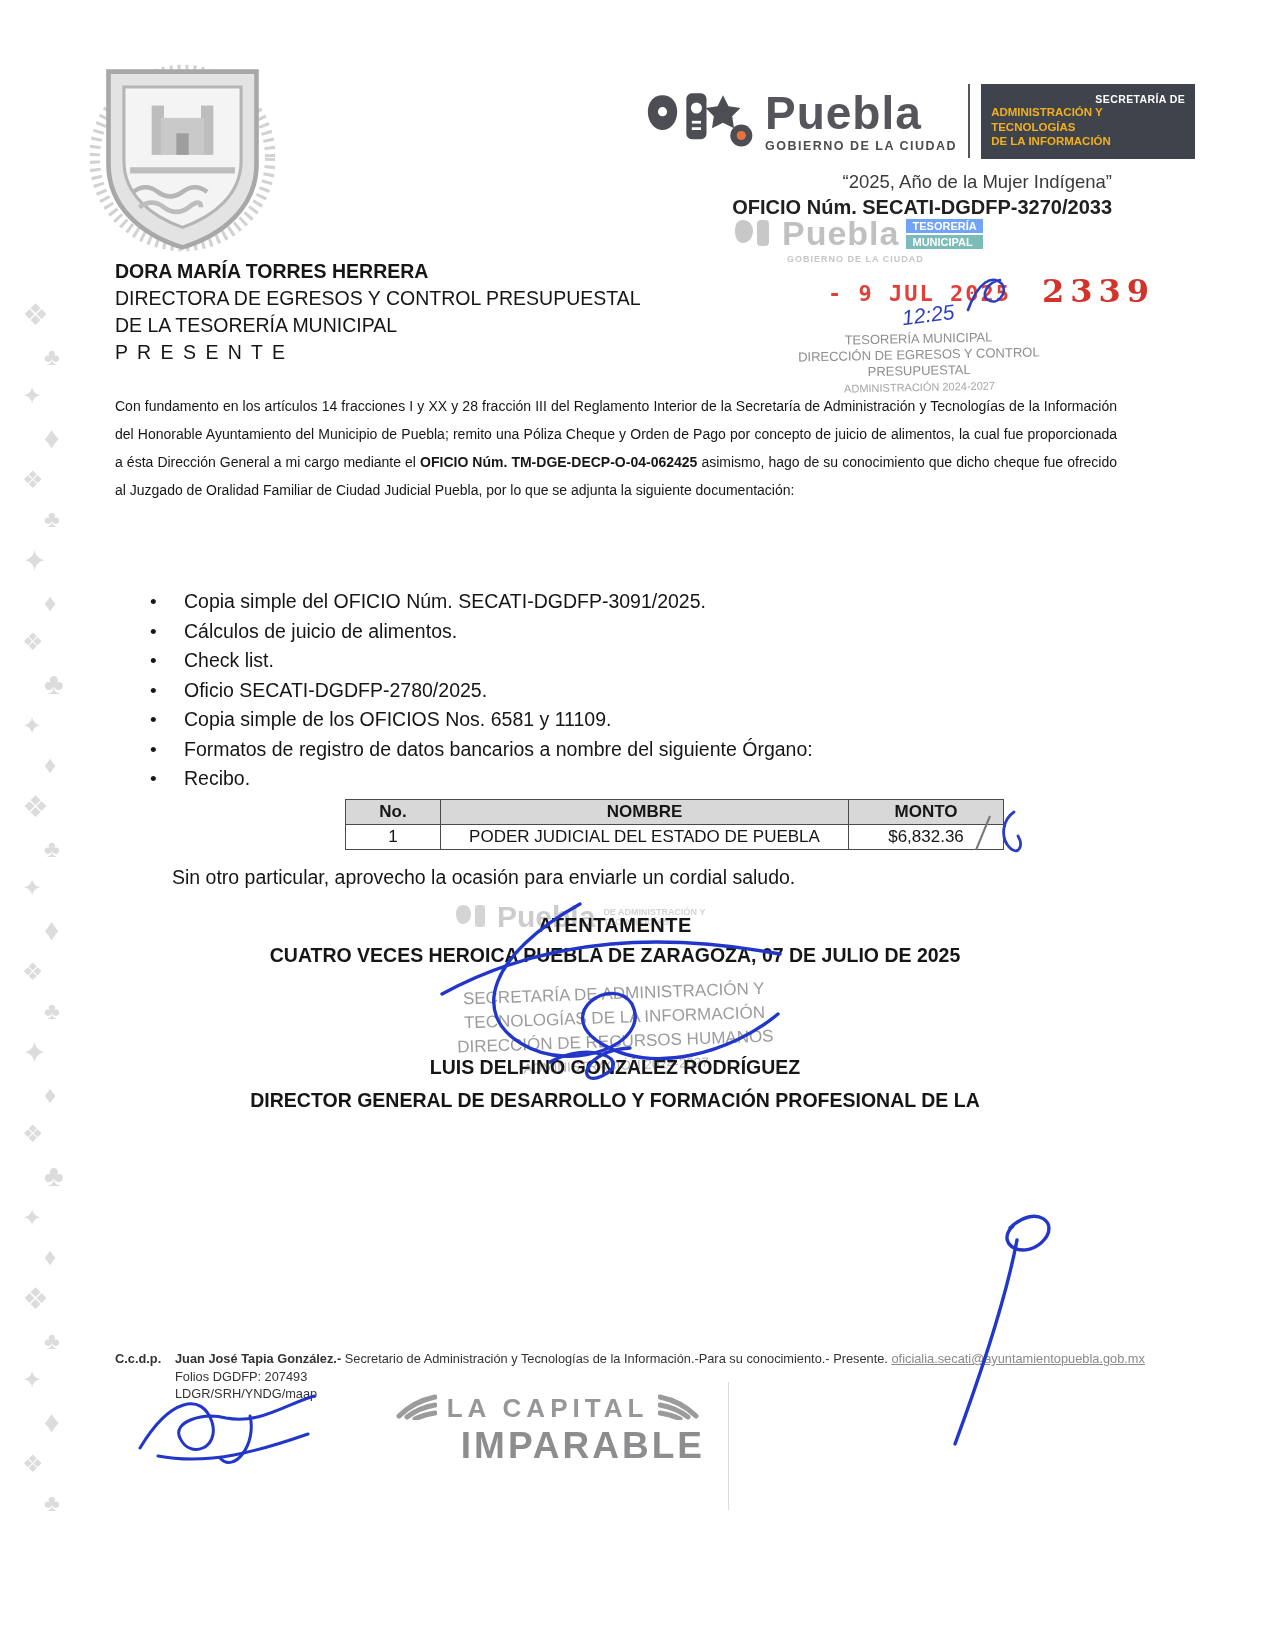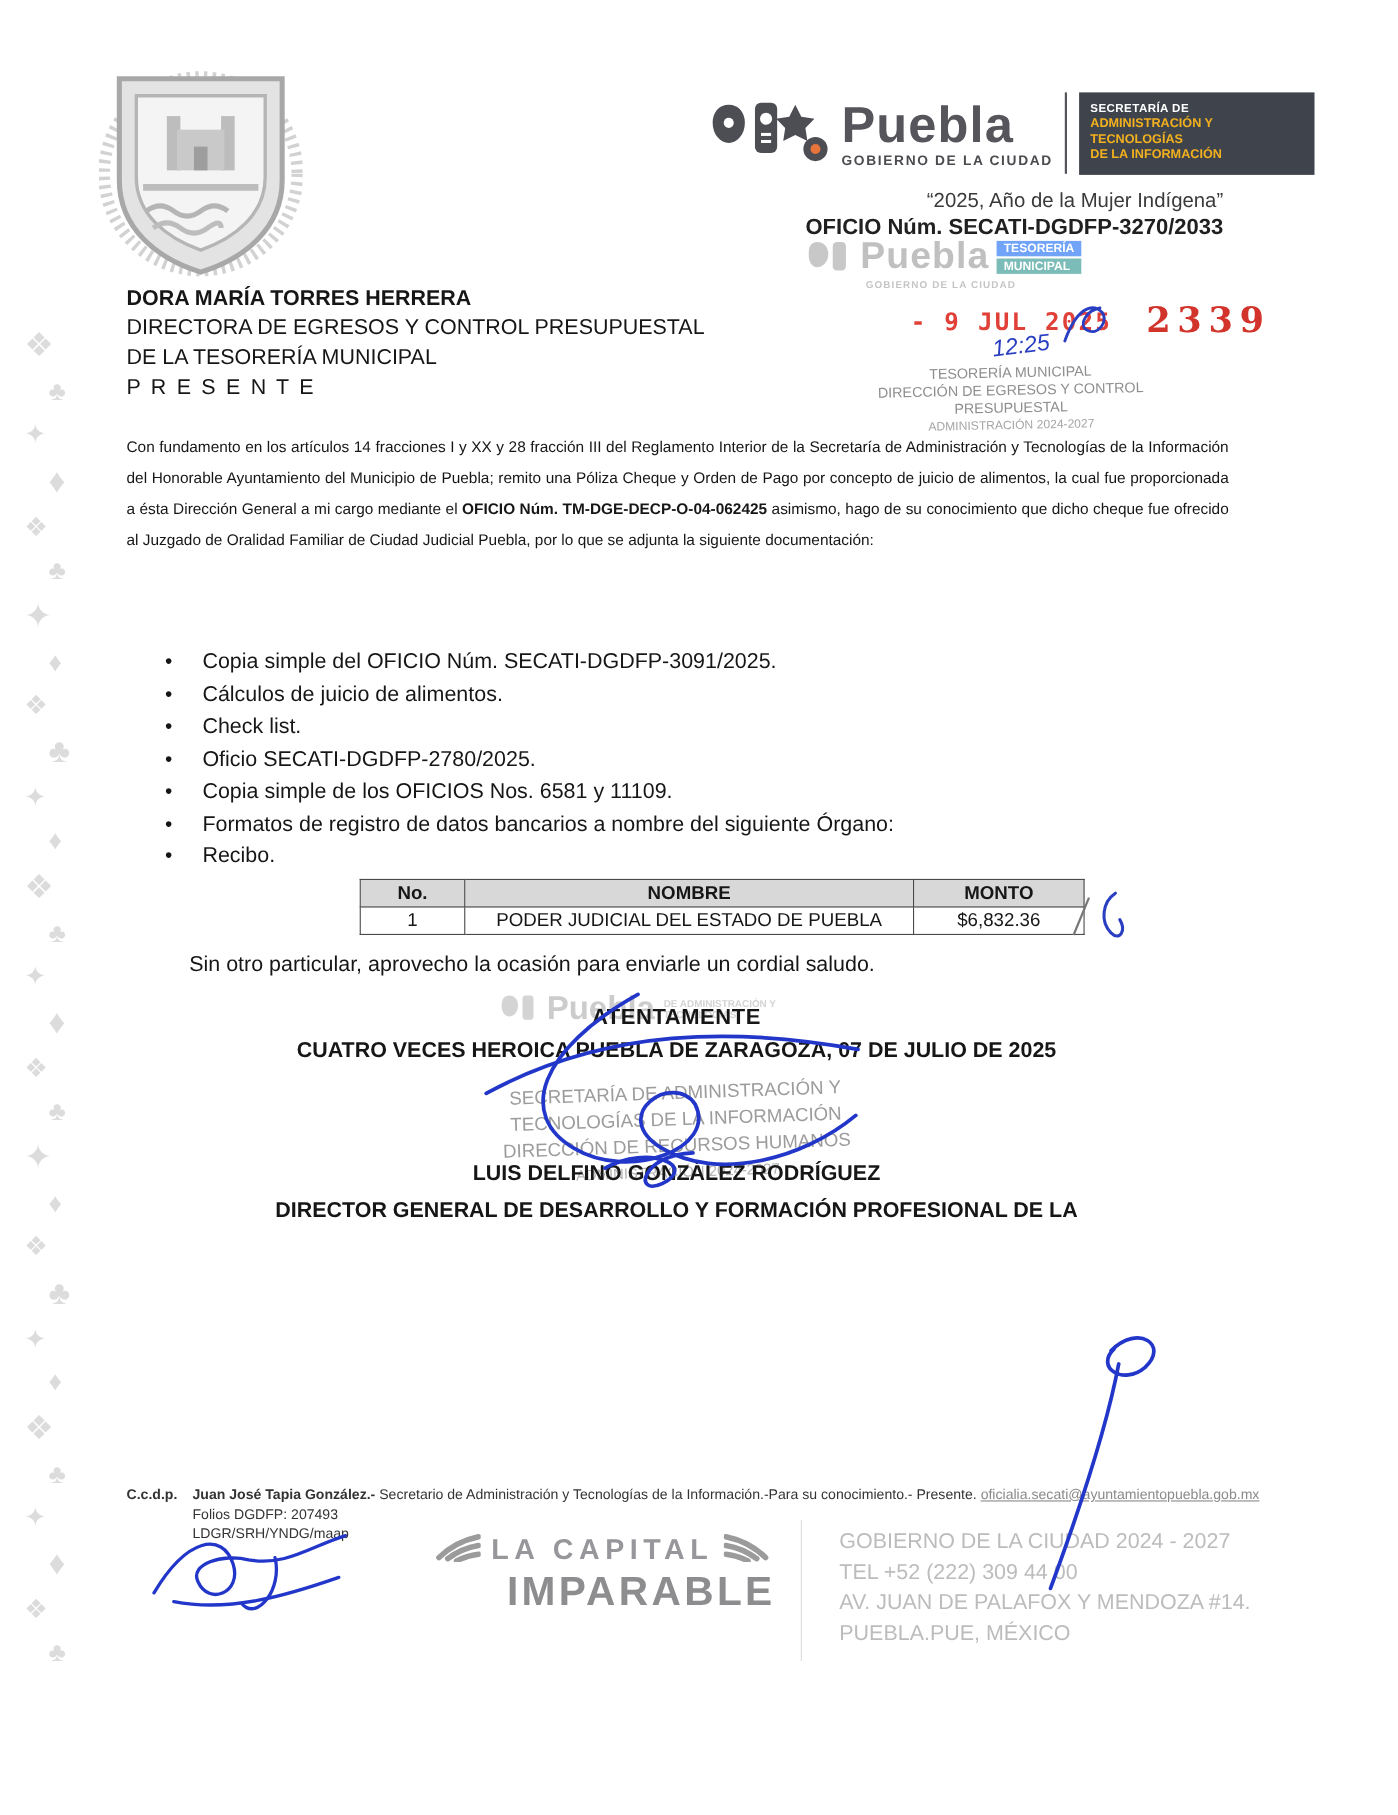--- a/index.html
+++ b/index.html
@@ -14,21 +14,21 @@
   .left-pattern { left:20px; top:300px; width:80px; height:1330px;
     display:flex; flex-direction:column; gap:15px; color:#d6d6d6; opacity:.85; }
 
   
   .brand-row { left:645px; top:84px; display:flex; align-items:center; }
   .brand-text { display:flex; flex-direction:column; margin-left:8px; }
   .brand-name { font-size:46px; font-weight:bold; color:#55555b; line-height:46px; letter-spacing:1px; }
   .brand-gob { font-size:12.5px; font-weight:bold; color:#4b4b50; letter-spacing:1.5px; margin-top:3px; }
   .brand-divider { width:2px; height:74px; background:#55555b; margin:0 11px; }
   .brand-box { width:214px; background:#3f444c; padding:9px 10px 10px; }
-  .brand-box .b1 { font-size:10.5px; font-weight:bold; color:#ffffff; letter-spacing:.4px; }
+  .brand-box .b1 { font-size:10.5px; font-weight:bold; color:#ffffff; letter-spacing:.4px;text-align:right; }
   .brand-box .b2, .brand-box .b3 { font-size:11.5px; font-weight:bold; color:#f2b01e; line-height:14.5px; }
 
   .slogan { top:171px; right:159px; font-size:18.5px; color:#3a3a3a; }
   .oficio-line { top:196px; right:159px; font-size:20px; font-weight:bold; color:#202020; }
 
   
   .tes-stamp { left:735px; top:214px; display:flex; align-items:center; gap:7px; opacity:.72; }
   .tes-brand { font-size:34px; font-weight:bold; color:#a9a9a9; letter-spacing:1px; }
   .tes-chips { display:flex; flex-direction:column; gap:2px; }
   .tes-chip1 { background:#3b82f6; color:#fff; font-size:11px; font-weight:bold; padding:1px 6px; }
@@ -50,21 +50,21 @@
   .recipient .r-presente { letter-spacing:2px; }
 
   .body-p { left:115px; top:392px; width:1002px; font-size:14px; line-height:28px;
     text-align:justify; color:#161616; }
   .body-p b { font-weight:bold; }
 
   .bullets { left:148px; top:588px; width:945px; list-style:none; }
   .bullets li { position:relative; padding-left:36px; font-size:19.5px; line-height:27.5px; margin-bottom:2px; color:#161616; }
   .bullets li::before { content:"•"; position:absolute; left:2px; top:0; font-size:19px; }
 
-  table.doc-table { left:327px; top:799px; border-collapse:collapse; font-size:17px; color:#161616; }
+  table.doc-table { left:345px; top:799px; border-collapse:collapse; font-size:17px; color:#161616; }
   table.doc-table th, table.doc-table td { border:1.6px solid #4a4a4a; text-align:center; padding:2px 6px; }
   table.doc-table th { background:#d8d8d8; font-weight:bold; height:24px; }
   .col-no { width:95px; } .col-nombre { width:408px; } .col-monto { width:155px; }
 
   .closing { left:172px; top:866px; font-size:19.5px; color:#161616; }
 
   .center-col { left:115px; width:1000px; text-align:center; color:#161616; }
   .atentamente { top:914px; font-size:20px; font-weight:bold; letter-spacing:.5px; }
   .city-date { top:944px; font-size:19.5px; font-weight:bold; }
   .ghost-stamp { left:455px; top:900px; display:flex; align-items:center; gap:8px; opacity:.5; }
@@ -322,26 +322,20 @@
             <path d="M44 13 C32 15 24 19 16 25"></path>
             <path d="M44 21 C36 22 30 24 24 27"></path>
           </g>
         </svg>
       </span>
     </div>
     <div class="imparable-text">IMPARABLE</div>
   </div>
 
   <div class="abs footer-divider"></div>
-  <div class="abs footer-right">
-    <div>GOBIERNO DE LA CIUDAD 2024 - 2027</div>
-    <div>TEL +52 (222) 309 44 00</div>
-    <div>AV. JUAN DE PALAFOX Y MENDOZA #14.</div>
-    <div>PUEBLA.PUE, MÉXICO</div>
-  </div>
 
   <svg class="abs sig" style="left:915px; top:1198px;" width="160" height="250" viewBox="0 0 160 250">
     <g fill="none" stroke="#2237c9" stroke-width="3.4" stroke-linecap="round">
       <path d="M95 30 C120 5 148 25 126 45 C106 62 80 45 98 28"></path>
       <path d="M102 42 C92 95 68 170 40 246"></path>
     </g>
   </svg>
 
 </div>
 

